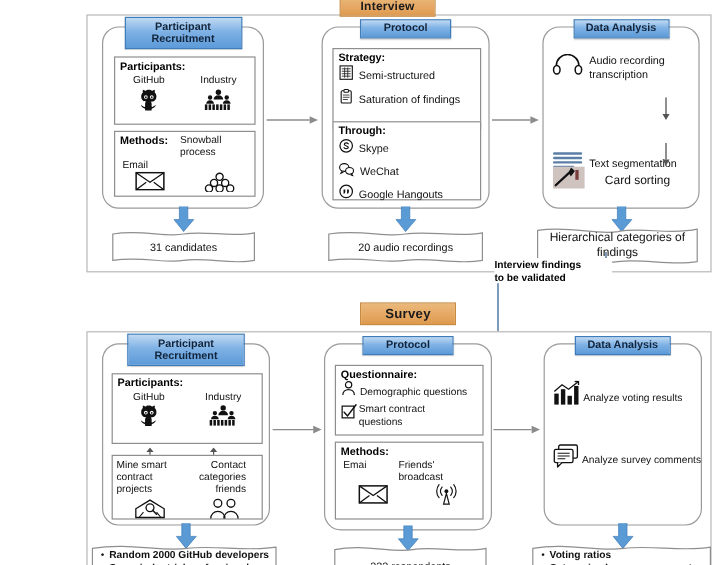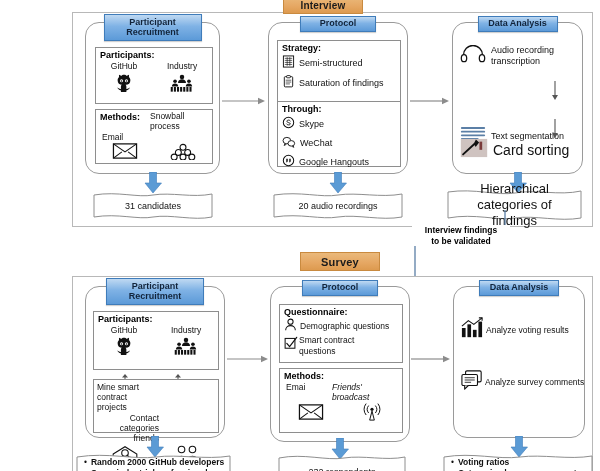--- a/index.html
+++ b/index.html
@@ -350,47 +350,47 @@
     </div>
 
     <div class="row" style="position:absolute; left:7px; top:115px; width:122px; align-items:center;">
       <span class="ico">
         <svg width="28" height="20" viewBox="0 0 30 22">
           <rect x="0.5" y="1" width="29" height="20" fill="#cfc3c0"></rect>
           <path d="M3 18 L16 6 M16 6 l1.4-2.6 1.8 1.6L17 8z" fill="#111" stroke="#111" stroke-width="2.1" stroke-linecap="round"></path>
           <rect x="21" y="4" width="3" height="9" fill="#7a3b3b"></rect>
         </svg>
       </span>
-      <span class="txt" style="font-size:14px; margin-left:5px;">Card sorting</span>
+      <span class="txt" style="font-size:10px; margin-left:16px;">Card sorting</span>
     </div>
   </div>
 
   <div class="fatarrow" style="left:508px; top:172px; width:20px; height:22px;">
     <svg viewBox="0 0 20 22" width="20" height="22">
       <path d="M6.5 0h7v11h5L10 21 2 11h4.5z" fill="#5b9bd5" stroke="#3f7cba" stroke-width=".6"></path>
     </svg>
   </div>
 
   <div class="doc" style="left:447px; top:188px; width:135px; height:34px;">
     <svg viewBox="0 0 135 34" preserveAspectRatio="none">
       <path d="M1,4 C28,0 50,8 68,5 C88,1 112,8 134,3 L134,30 C112,34 88,27 68,30 C50,33 28,25 1,30 Z" fill="#fff" stroke="#8e8e8e" stroke-width="1"></path>
     </svg>
-    <div class="doc-body" style="font-size:13px; line-height:1.25; flex-direction:column;">
+    <div class="doc-body" style="font-size:10px; line-height:1.25; flex-direction:column;">
       <span>Hierarchical categories of</span>
       <span>findings</span>
     </div>
   </div>
 
   <div style="position:absolute; left:300px; top:210px; width:260px; height:140px; pointer-events:none;">
     <svg width="260" height="140" viewBox="0 0 260 140">
       <path d="M205,0 L205,25 L115,25 L115,105 L145,105" fill="none" stroke="#5b7fa6" stroke-width="1.3"></path>
       <path d="M145,101.8 L152,105 L145,108.2z" fill="#5b7fa6"></path>
     </svg>
   </div>
-  <div class="valid-label" style="left:412px; top:225px; width:98px; font-size:8.5px;text-align:center;">
+  <div class="valid-label" style="left:412px; top:215px; width:98px; font-size:8.5px;">
     <span>Interview findings</span><br>
     <span>to be validated</span>
   </div>
 
   <div class="section-tab" style="left:300px; top:252px; width:80px; height:19px; font-size:11px;">
     <span>Survey</span>
   </div>
 
   <div class="section-frame" style="left:72px; top:276px; width:521px; height:200px;"></div>
 
@@ -441,21 +441,21 @@
     <div style="position:absolute; left:7px; top:83px; width:126px; height:10px;">
       <svg width="126" height="10" viewBox="0 0 126 10">
         <line x1="32" y1="10" x2="32" y2="3" stroke="#555" stroke-width="1"></line>
         <path d="M29 3.6 L35 3.6 L32 0z" fill="#555"></path>
         <line x1="85" y1="10" x2="85" y2="3" stroke="#555" stroke-width="1"></line>
         <path d="M82 3.6 L88 3.6 L85 0z" fill="#555"></path>
       </svg>
     </div>
 
     <div class="panel" style="left:7px; top:92px; width:126px; height:54px;">
-      <div class="row" style="font-size:8.5px; line-height:1.2; margin:2px 13px 0 3px; align-items:flex-start;flex-direction:column;">
+      <div class="row" style="font-size:8.5px; line-height:1.2; margin:2px 13px 0 3px; align-items:flex-start;">
         <span style="width:57px;">
           <span>Mine smart</span>
           <span>contract projects</span>
         </span>
         <span style="width:62px; text-align:right;">
           <span>Contact categories</span>
           <span>friends</span>
         </span>
       </div>
       <div class="row" style="justify-content:space-around; margin-top:1px;">
@@ -537,21 +537,21 @@
         </span>
       </div>
     </div>
 
     <div class="panel" style="left:8px; top:81px; width:124px; height:65px;">
       <div class="row" style="font-size:9px; margin:2px 0 0 4px; align-items:flex-start;">
         <span class="panel-head">Methods:</span>
       </div>
       <div class="row" style="font-size:8.5px; margin:1px 0 0 6px; align-items:flex-start; line-height:1.2;">
         <span style="width:46px;">Emai</span>
-        <span style="width:56px;font-style:italic;">
+        <span style="width:56px;">
           <span>Friends'</span><br>
           <span>broadcast</span>
         </span>
       </div>
       <div class="row" style="justify-content:space-around; margin-top:1px;">
         <span class="ico">
           <svg width="26" height="16" viewBox="0 0 28 18">
             <rect x="1" y="1" width="26" height="16" fill="#fff" stroke="#111" stroke-width="1.4"></rect>
             <path d="M1 1l13 9L27 1M1 17l9.5-7M27 17l-9.5-7" fill="none" stroke="#111" stroke-width="1.2"></path>
           </svg>

